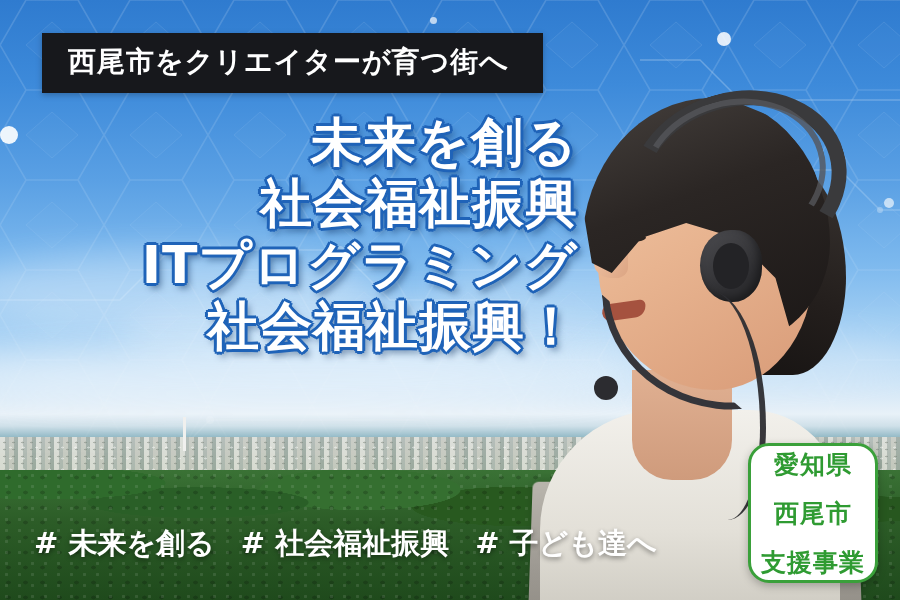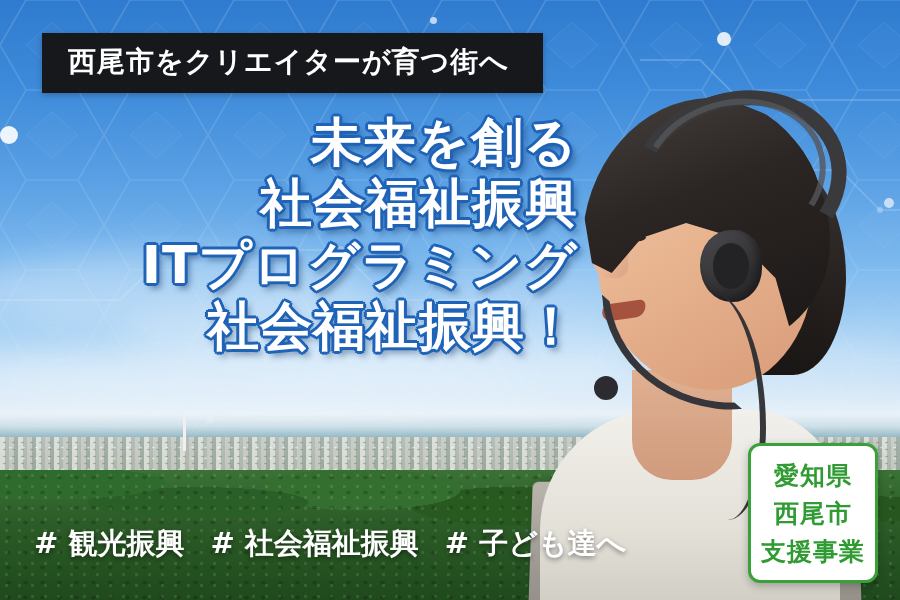--- a/index.html
+++ b/index.html
@@ -342,27 +342,27 @@
     text-shadow: 0 2px 5px rgba(0,0,0,.45);
   }
 
   
   .badge {
     position: absolute;
     left: 748px; top: 443px;
     width: 124px; height: 134px;
     background: #ffffff;
     border: 3px solid #3aa03a;
-    border-radius: 12px;
+    border-radius: 21px;
     box-shadow: 0 3px 8px rgba(0,0,0,.25);
     display: flex;
     flex-direction: column;
     align-items: center;
     justify-content: center;
-    gap: 5px;
+    gap: 16px;
   }
   .badge-line {
     color: #2f9b32;
     font-size: 25px;
     font-weight: bold;
     letter-spacing: 1px;
     white-space: nowrap;
     font-family: "DejaVu Sans", sans-serif;
   }
 
@@ -465,21 +465,21 @@
   </div>
 
   <div class="headline">
     <div class="line">未来を創る</div>
     <div class="line">社会福祉振興</div>
     <div class="line">ITプログラミング</div>
     <div class="line">社会福祉振興！</div>
   </div>
 
   <div class="hashtags">
-    <div class="hashtag"># 観光振興</div>
+    <div class="hashtag"># 未来を創る</div>
     <div class="hashtag"># 社会福祉振興</div>
     <div class="hashtag"># 子ども達へ</div>
   </div>
 
   <div class="badge">
     <div class="badge-line">愛知県</div>
     <div class="badge-line">西尾市</div>
     <div class="badge-line">支援事業</div>
   </div>
 

